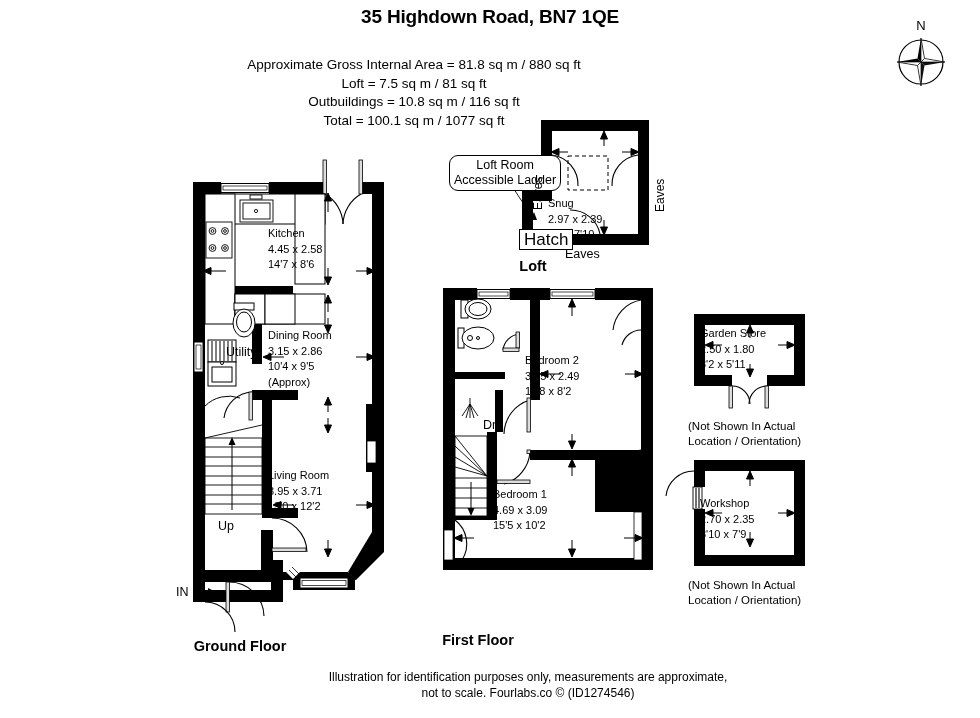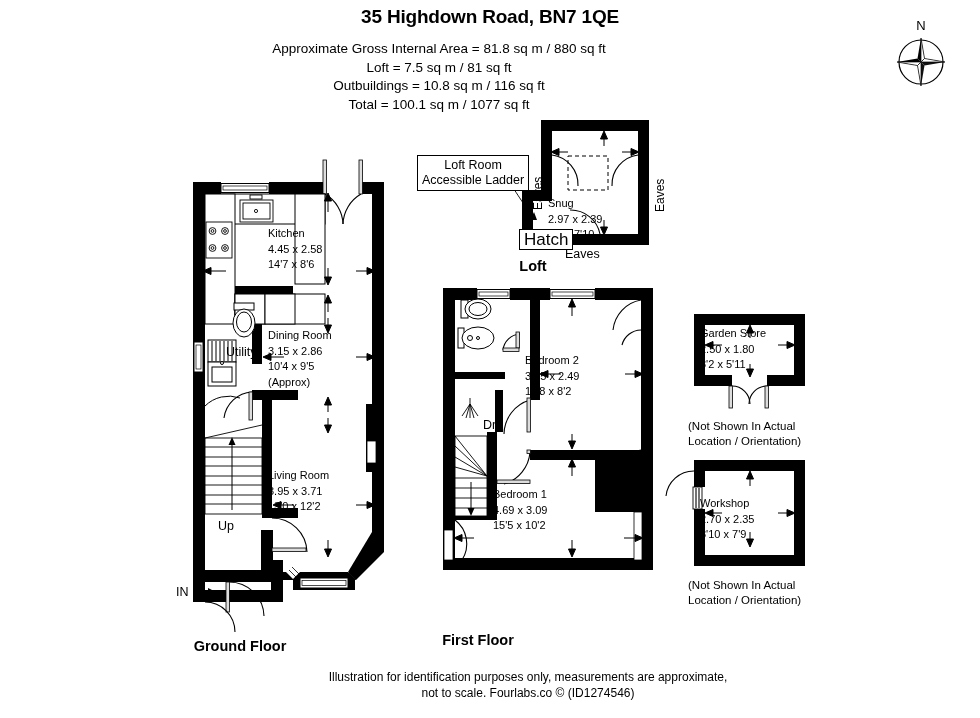--- a/index.html
+++ b/index.html
@@ -24,25 +24,24 @@
   #title {
     position: absolute;
     left: 0; top: 6px; width: 980px;
     text-align: center;
     font-size: 19px;
     font-weight: bold;
     letter-spacing: -0.2px;
   }
   #subtitle {
     position: absolute;
-    left: 0; top: 40px; width: 828px;
+    left: 0; top: 56px; width: 828px;
     text-align: center;
     font-size: 13.5px;
     line-height: 18.5px;
-    padding-left: 25px;
   }
 
   
   #compass { left: 893px; top: 18px; width: 56px; height: 72px; }
   #compass .n-letter {
     position: absolute; left: 0; top: 0; width: 56px;
     text-align: center; font-size: 13px;
   }
 
   
@@ -588,21 +587,21 @@
   </div>
 
   <div class="plain-label" style="left:483px; top:418px;">Dn</div>
 
   <div class="room-text" style="left:548px; top:196px; width:100px;">
     <span class="rname">Snug</span>
     <span class="rdim">2.97 x 2.39</span>
     <span class="rdim">9'9 x 7'10</span>
   </div>
 
-  <div class="boxed-label" style="left:417px; top:155px;">
+  <div class="boxed-label" style="left:449px; top:155px;border-radius:9px;">
     <div>Loft Room</div>
     <div>Accessible Ladder</div>
   </div>
 
   <div class="boxed-label" style="left:519px; top:229px; font-size:17px;">Hatch</div>
 
   <div class="vert-label" style="left:531px; top:210px;">Eaves</div>
   <div class="vert-label" style="left:653px; top:212px;">Eaves</div>
   <div class="plain-label" style="left:565px; top:247px;">Eaves</div>
 

